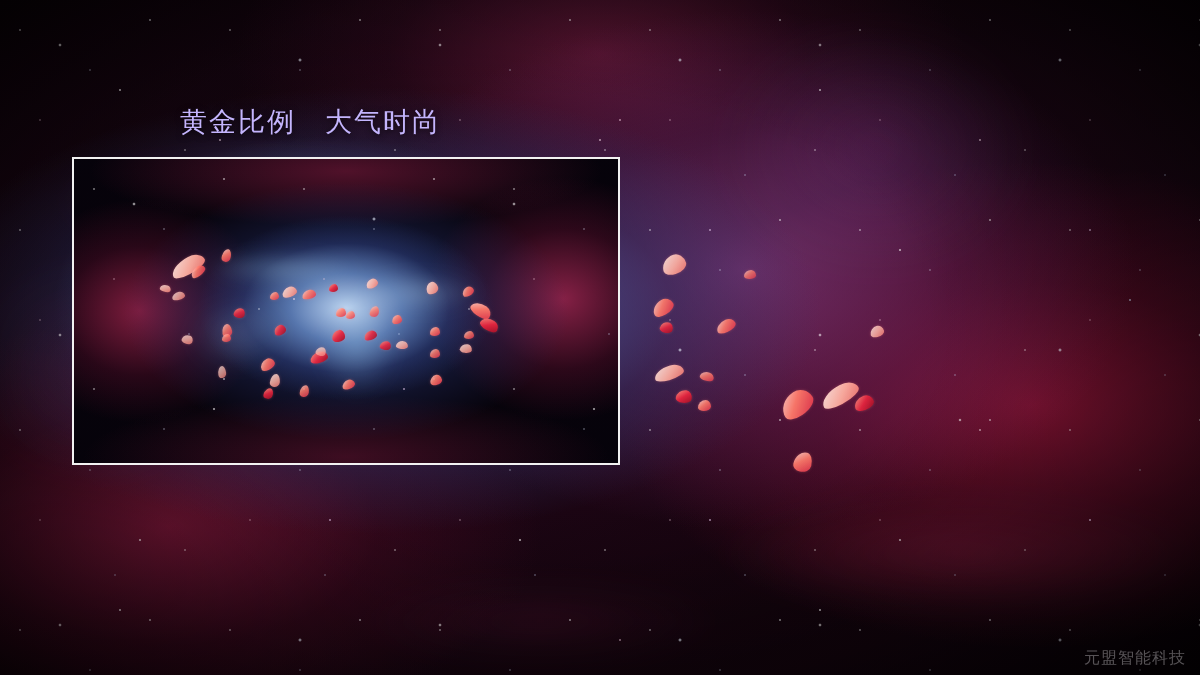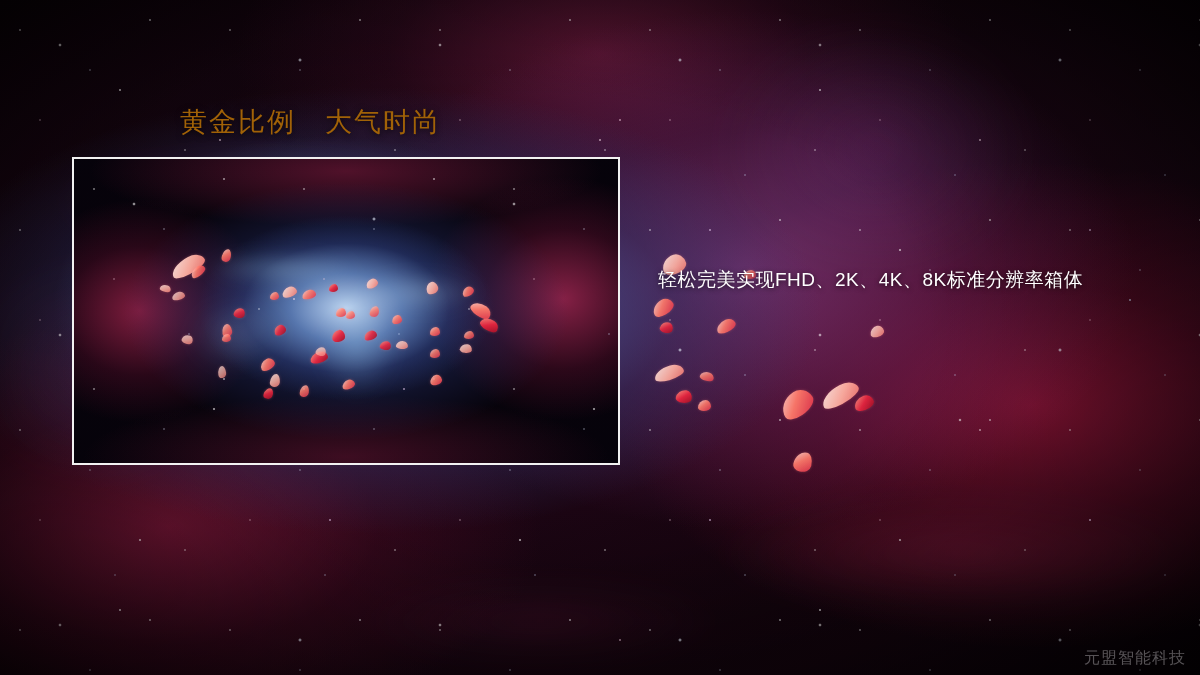--- a/index.html
+++ b/index.html
@@ -141,21 +141,21 @@
       radial-gradient(ellipse 10% 22% at 52% 62%, rgba(140,205,255,0.50), rgba(0,0,0,0) 72%),
       radial-gradient(ellipse 16% 9% at 63% 44%, rgba(190,230,255,0.45), rgba(0,0,0,0) 72%),
       radial-gradient(ellipse 12% 16% at 30% 58%, rgba(150,200,250,0.38), rgba(0,0,0,0) 74%);
   }
 
   
   #headline {
     position: absolute;
     left: 180px;
     top: 104px;
-    color: #a16207;
+    color: #c4b5fd;
     font-size: 27px;
     letter-spacing: 2px;
     white-space: pre;
     text-shadow: 0 1px 6px rgba(0,0,0,.75);
   }
   #body-copy {
     position: absolute;
     left: 658px;
     top: 259px;
     width: 520px;
@@ -254,17 +254,16 @@
         <div class="petal" style="left: 388px; top: 128px; width: 12px; height: 9px; opacity: 0.9; transform: rotate(-28deg);"></div>
         <div class="petal" style="left: 396px; top: 145px; width: 22px; height: 13px; opacity: 0.95; transform: rotate(36deg);"></div>
         <div class="petal deep" style="left: 406px; top: 160px; width: 19px; height: 12px; opacity: 0.95; transform: rotate(32deg);"></div>
         <div class="petal" style="left: 356px; top: 190px; width: 10px; height: 9px; opacity: 0.85; transform: rotate(0deg);"></div>
         <div class="petal pale" style="left: 386px; top: 185px; width: 12px; height: 9px; opacity: 0.85; transform: rotate(10deg);"></div>
         <div class="petal" style="left: 390px; top: 172px; width: 10px; height: 8px; opacity: 0.85; transform: rotate(0deg);"></div>
       </div>
   </div>
 
   <div id="body-copy">
-    <div class="line">轻松完美实现FHD、2K、4K、8K标准分辨率箱体</div>
   </div>
 
   <div id="watermark">元盟智能科技</div>
 </div>
 
 </body></html>

